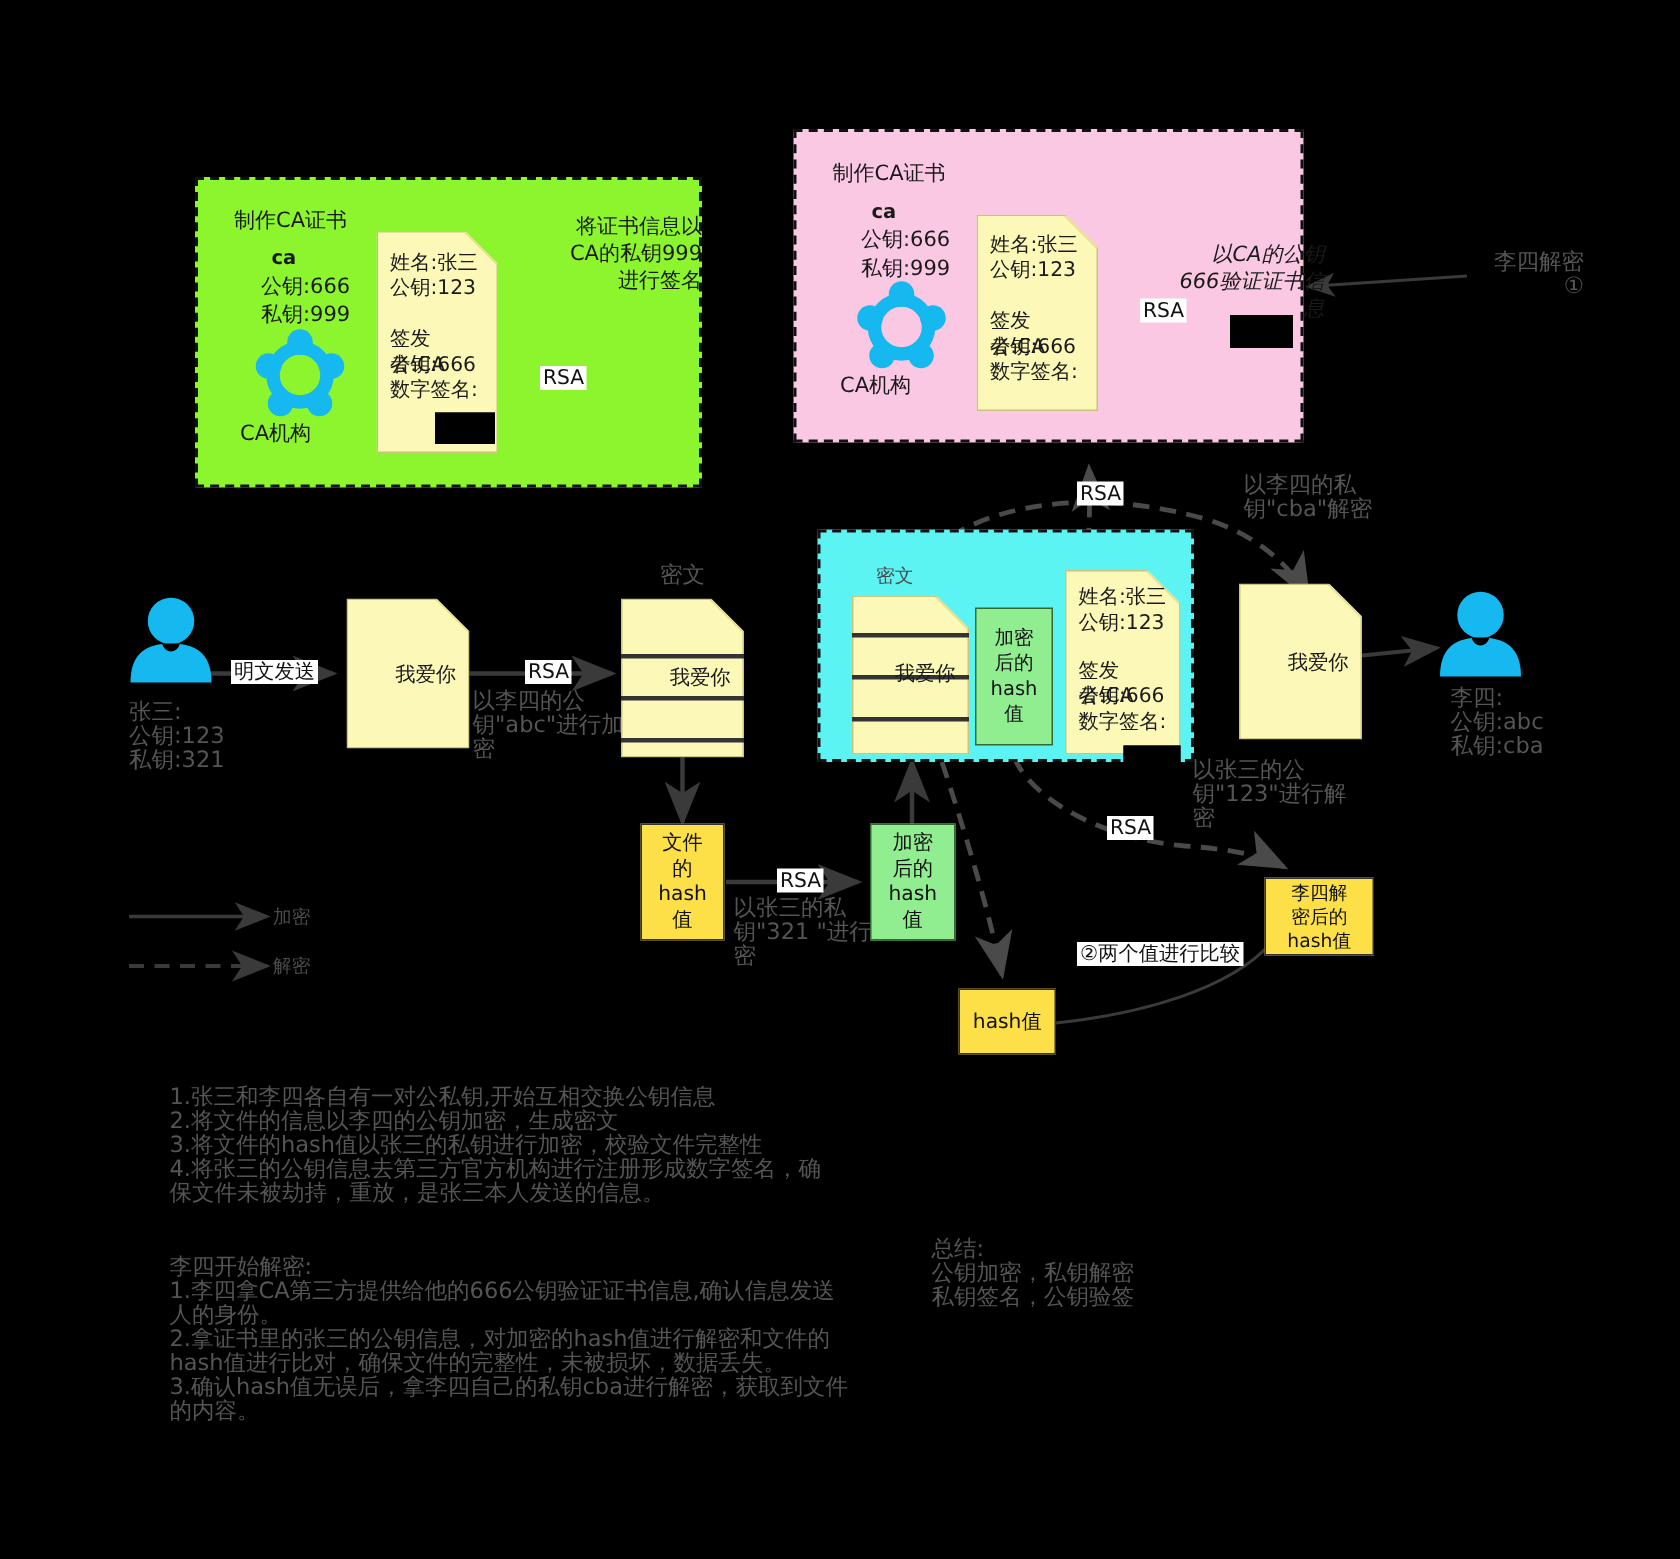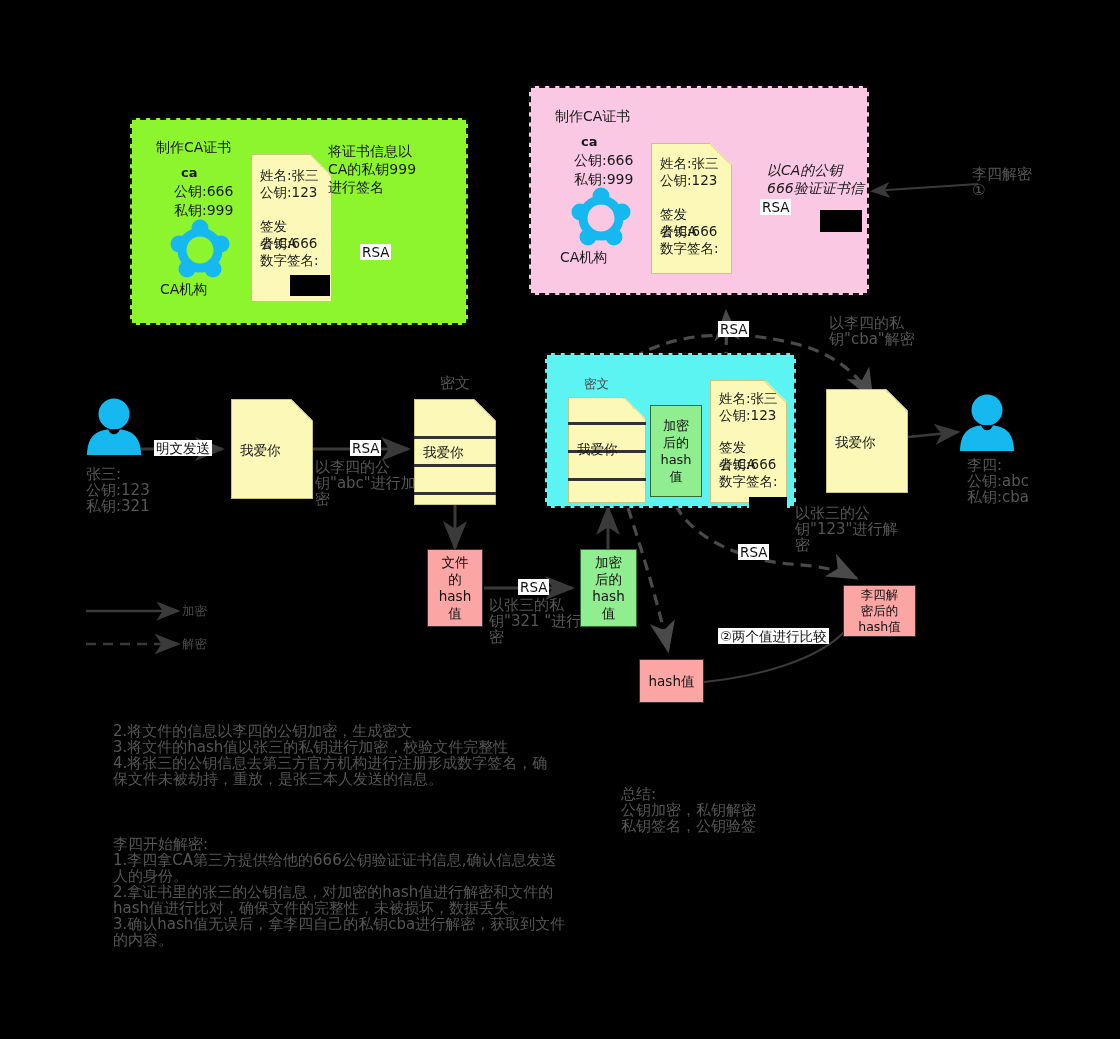--- a/index.html
+++ b/index.html
@@ -17,33 +17,33 @@
   
   .note{background:#fbf8b8;border:1px solid #c9c57e;
         clip-path:polygon(0 0, calc(100% - 22px) 0, 100% 22px, 100% 100%, 0 100%);
         position:absolute;box-sizing:border-box;}
   .note .fold{position:absolute;right:0;top:0;width:22px;height:22px;
         background:linear-gradient(225deg,#e8e093 50%, transparent 50%);}
   .note-txt{position:absolute;left:0;right:0;padding:0 8px;
         color:#1a1a1a;font-size:13.5px;line-height:17px;}
 
   
-  .box{background:#fca5a5;border:1.5px solid #333;color:#111;
+  .box{background:#fde047;border:1.5px solid #333;color:#111;
        display:flex;align-items:center;justify-content:center;text-align:center;
        font-size:13.5px;line-height:17px;}
   .box-green{background:#90ee90;border:1.5px solid #2f6b2f;}
 
   
   .blob{background:#000;border:1px solid #000;}
 
   
   .t{color:#1a1a1a;font-size:14px;line-height:18px;white-space:pre;}
   .t-dim{color:#555;font-size:15px;line-height:16px;white-space:pre;}
   .t-dim2{color:#4a4a4a;font-size:12.5px;line-height:16px;white-space:pre;}
-  .t-center{text-align:left;}
+  .t-center{text-align:right;}
   .label-w{background:#fff;color:#111;font-size:13.5px;padding:0 2px;line-height:16px;}
 
   
   .person{position:absolute;}
 
   svg{position:absolute;left:0;top:0;overflow:visible;pointer-events:none;}
   .strike{position:absolute;background:#333;height:3px;transform-origin:left center;}
 </style>
 </head>
 <body>
@@ -276,35 +276,36 @@
   <div class="abs box" style="left:843px;top:585px;width:73px;height:52px;white-space:pre;font-size:12.5px;line-height:16px;">李四解
 密后的
 hash值</div>
 
   <div class="abs label-w" style="left:718px;top:628px;">②两个值进行比较</div>
 
   <div class="abs t-dim2" style="left:182px;top:603px;">加密</div>
   <div class="abs t-dim2" style="left:182px;top:636px;">解密</div>
 
   <div class="abs" style="left:113px;top:723px;width:420px;">
+    <div class="t-dim">1.张三和李四各自有一对公私钥,开始互相交换公钥信息</div>
     <div class="t-dim">2.将文件的信息以李四的公钥加密，生成密文</div>
     <div class="t-dim">3.将文件的hash值以张三的私钥进行加密，校验文件完整性</div>
     <div class="t-dim">4.将张三的公钥信息去第三方官方机构进行注册形成数字签名，确</div>
     <div class="t-dim">保文件未被劫持，重放，是张三本人发送的信息。</div>
   </div>
 
   <div class="abs" style="left:113px;top:836px;width:420px;">
     <div class="t-dim">李四开始解密:</div>
     <div class="t-dim">1.李四拿CA第三方提供给他的666公钥验证证书信息,确认信息发送</div>
     <div class="t-dim">人的身份。</div>
     <div class="t-dim">2.拿证书里的张三的公钥信息，对加密的hash值进行解密和文件的</div>
     <div class="t-dim">hash值进行比对，确保文件的完整性，未被损坏，数据丢失。</div>
     <div class="t-dim">3.确认hash值无误后，拿李四自己的私钥cba进行解密，获取到文件</div>
     <div class="t-dim">的内容。</div>
   </div>
 
-  <div class="abs" style="left:621px;top:786px;width:220px;">
+  <div class="abs" style="left:621px;top:824px;width:220px;">
     <div class="t-dim">总结:</div>
     <div class="t-dim">公钥加密，私钥解密</div>
     <div class="t-dim">私钥签名，公钥验签</div>
   </div>
 
 </div>
 
 </body></html>

